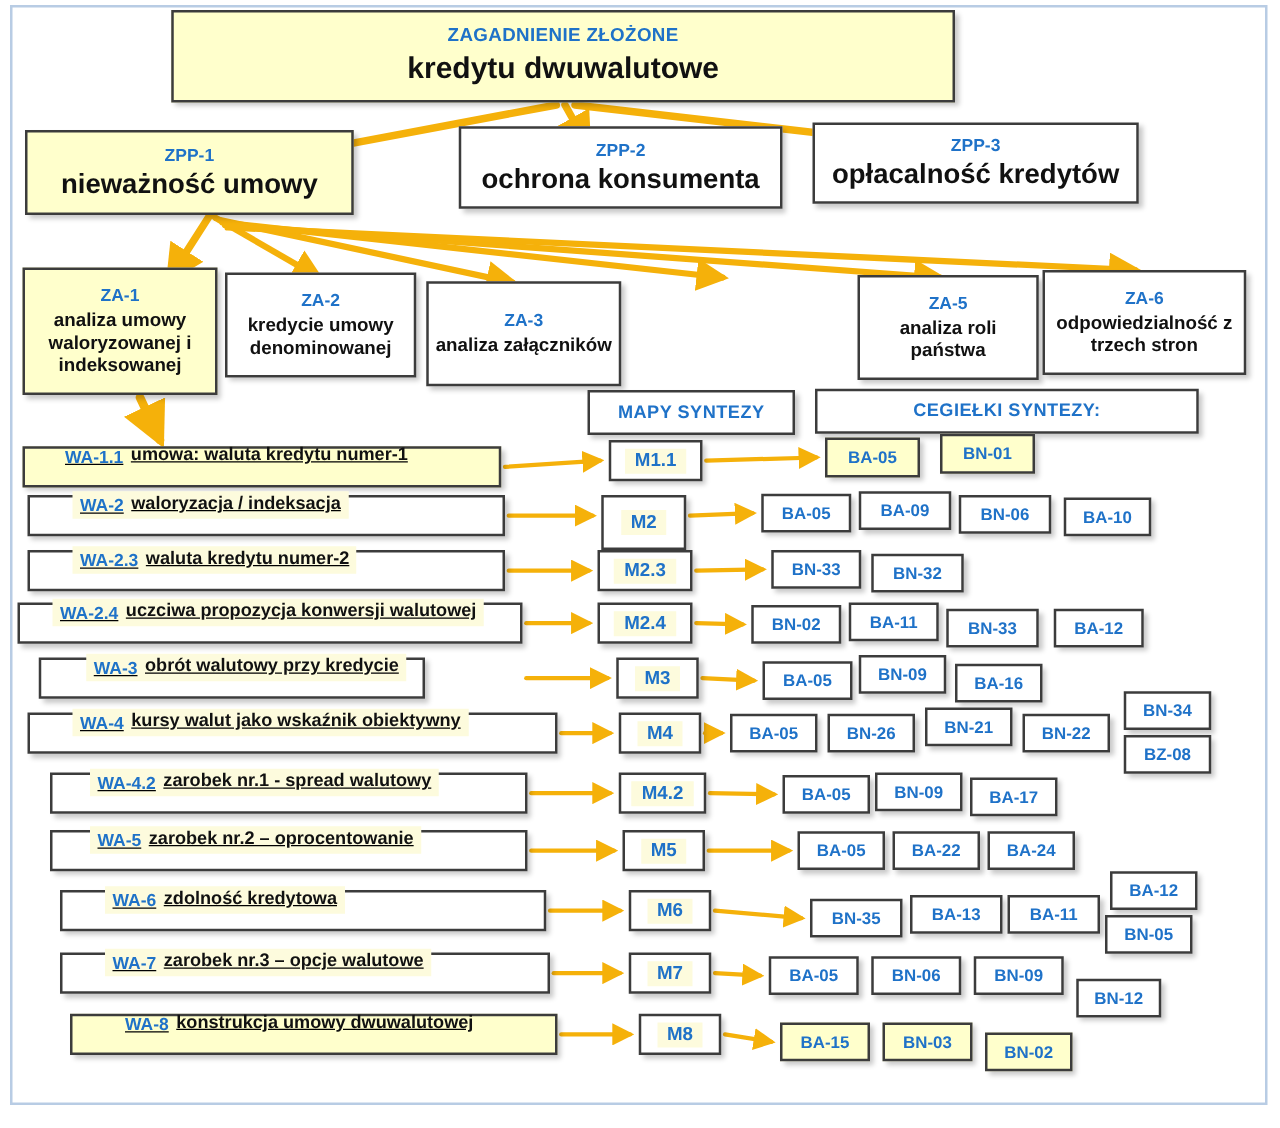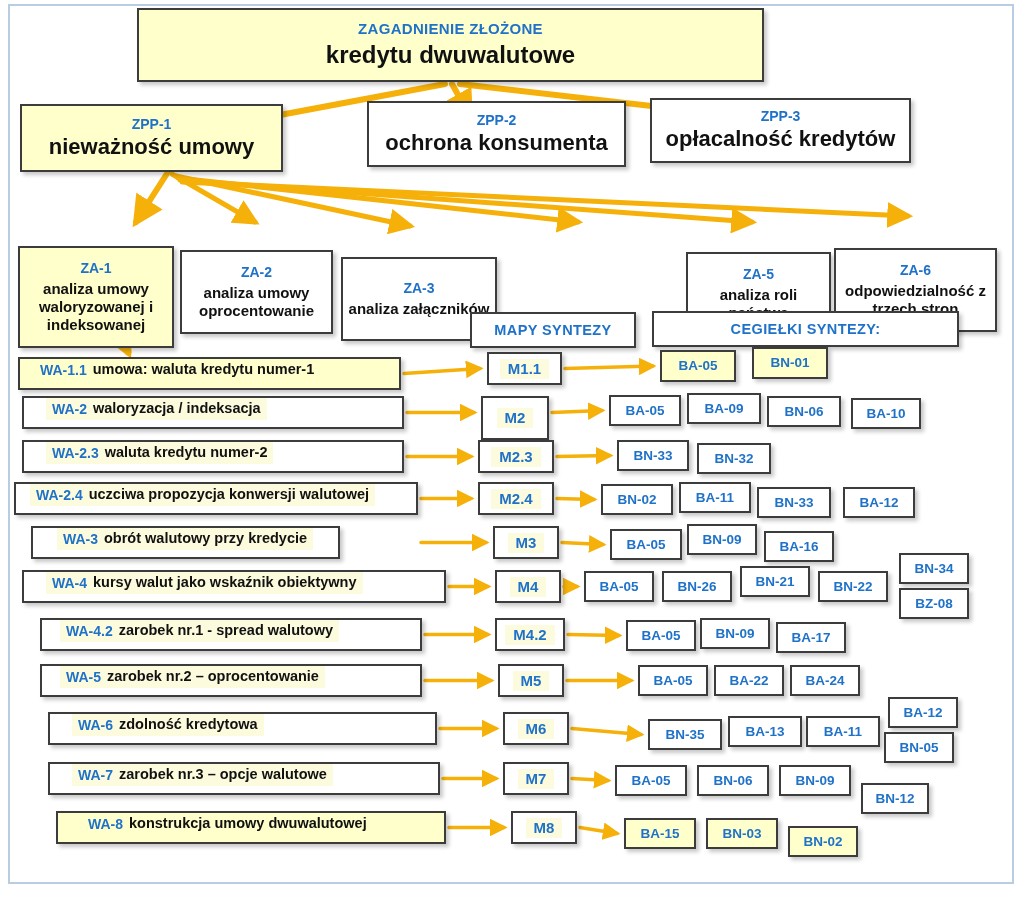--- a/index.html
+++ b/index.html
@@ -20,37 +20,37 @@
   #b-top{left:137px;top:8px;width:627px;height:74px;}
   #b-top .code{font-size:15px;letter-spacing:.3px;}
   #b-top .desc{font-size:24px;margin-top:3px;}
 
   .zpp .code{font-size:14px;}
   .zpp .desc{font-size:22px;margin-top:2px;}
   #b-zpp1{left:20px;top:104px;width:263px;height:68px;}
   #b-zpp2{left:367px;top:101px;width:259px;height:66px;}
   #b-zpp3{left:650px;top:98px;width:261px;height:65px;}
 
-  .za{padding:4px 5px;margin-top:32px;}
+  .za{padding:4px 5px;}
   .za .code{font-size:14px;margin-bottom:3px;}
   .za .desc{font-size:15px;}
   #b-za1{left:18px;top:214px;width:156px;height:102px;}
   #b-za2{left:180px;top:218px;width:153px;height:84px;}
   #b-za3{left:341px;top:225px;width:156px;height:84px;}
   #b-za4{left:502px;top:220px;width:174px;height:84px;}
   #b-za5{left:686px;top:220px;width:145px;height:84px;}
   #b-za6{left:834px;top:216px;width:163px;height:84px;}
 
   .hdr{align-items:center;justify-content:center;}
   .hdr .code{font-size:14.5px;letter-spacing:.4px;}
   #b-hmapy{left:470px;top:312px;width:166px;height:36px;}
   #b-hceg{left:652px;top:311px;width:307px;height:36px;}
 
   
-  .wa{flex-direction:row;justify-content:flex-start;align-items:flex-start;padding:0;}
+  .wa{flex-direction:row;justify-content:flex-start;align-items:flex-end;padding:12px;text-decoration:underline;}
   .wa .hl{background:#fdfbdd;display:flex;align-items:center;height:22px;padding:0 6px;white-space:nowrap;}
   .wa.yellow .hl{background:transparent;}
   .wa .code{font-size:14px;color:#1f72c8;}
   .wa .desc{font-size:14.5px;color:#111;margin-left:6px;}
 
   
   .m{justify-content:center;align-items:center;}
   .m .hl{background:#fdfbdd;padding:1px 8px;}
   .m .code{font-size:15px;}
 
@@ -131,21 +131,21 @@
     <span class="code">ZPP-3</span>
     <span class="desc">opłacalność kredytów</span>
   </div>
 
   <div class="box za yellow" id="b-za1">
     <span class="code">ZA-1</span>
     <span class="desc">analiza umowy waloryzowanej i indeksowanej</span>
   </div>
   <div class="box za" id="b-za2">
     <span class="code">ZA-2</span>
-    <span class="desc">analiza umowy oprocentowanie</span>
+    <span class="desc">kredycie umowy denominowanej</span>
   </div>
   <div class="box za" id="b-za3">
     <span class="code">ZA-3</span>
     <span class="desc">analiza załączników</span>
   </div>
   <div class="box za" id="b-za5">
     <span class="code">ZA-5</span>
     <span class="desc">analiza roli państwa</span>
   </div>
   <div class="box za" id="b-za6">

